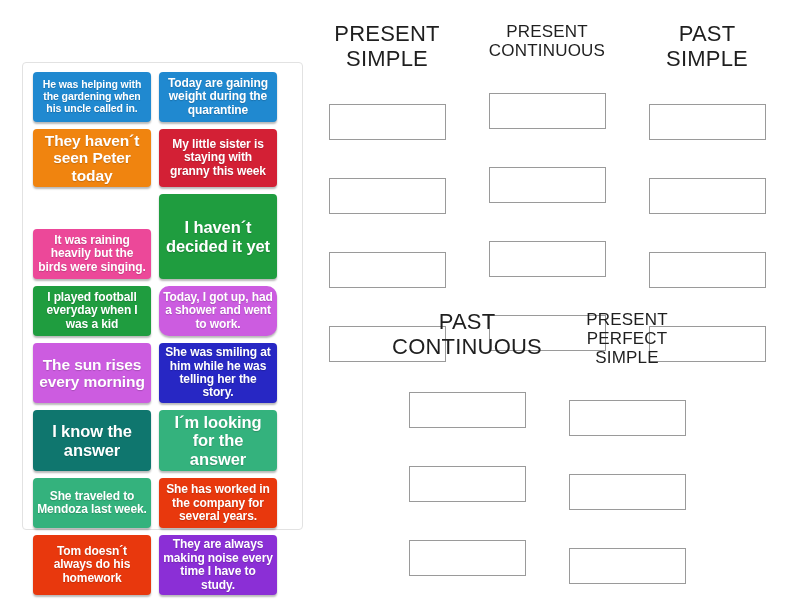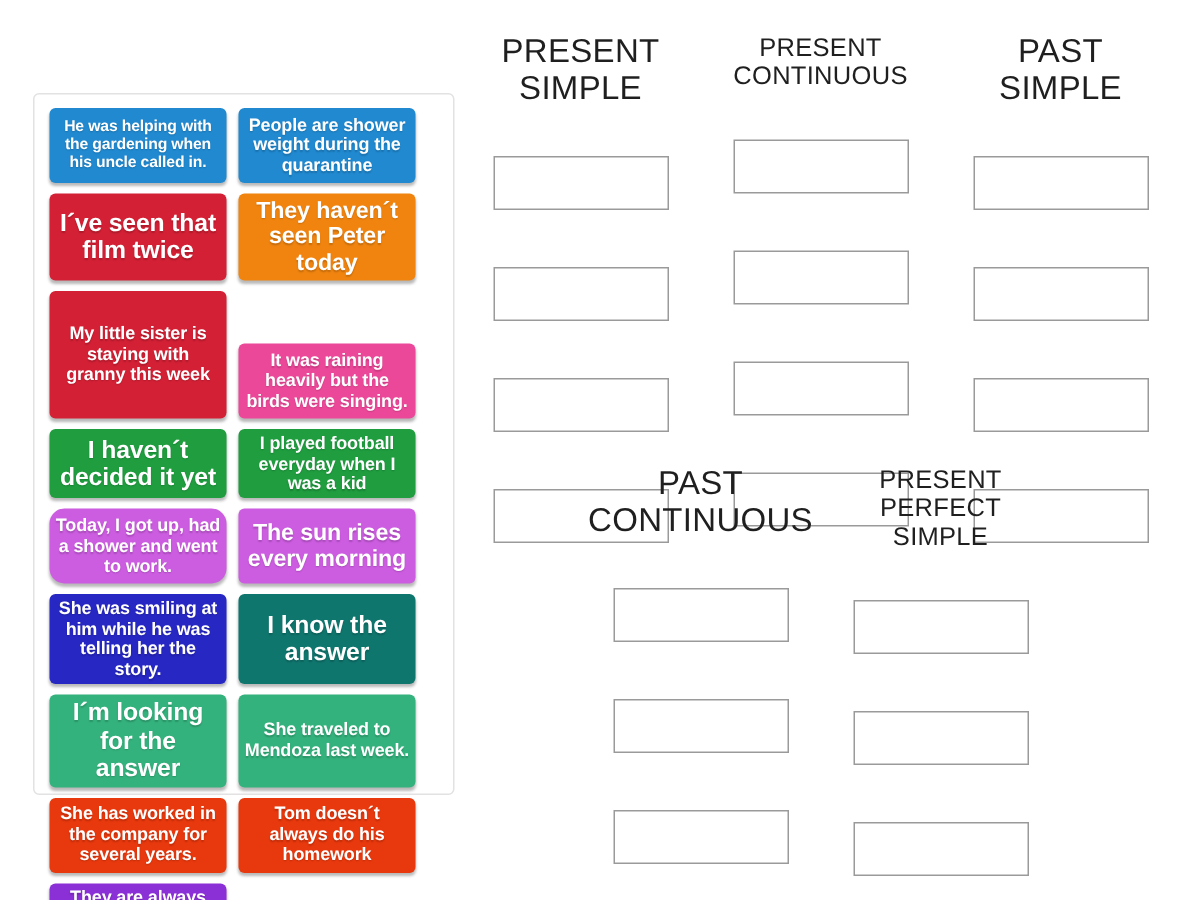--- a/index.html
+++ b/index.html
@@ -107,24 +107,21 @@
 </style>
 </head>
 <body>
 
 <div id="cards-panel">
   <div id="cards-grid">
       <div class="card s-sm h-tall" style="background: rgb(32, 137, 208);">
         <span>He was helping with the gardening when his uncle called in.</span>
       </div>
       <div class="card s-md h-tall" style="background: rgb(32, 137, 208);">
-        <span>People are shower weight during the quarantine</span>
-      </div>
-      <div class="card s-xl" style="background: rgb(211, 32, 53);">
-        <span>I´ve seen that film twice</span>
+        <span>Today are gaining weight during the quarantine</span>
       </div>
       <div class="card s-lg" style="background: rgb(240, 132, 15);">
         <span>They haven´t seen Peter today</span>
       </div>
       <div class="card s-md h-tall" style="background: rgb(211, 32, 53);">
         <span>My little sister is staying with granny this week</span>
       </div>
       <div class="card s-md h-tall" style="background: #ec4899; margin-top: 35px;">
         <span>It was raining heavily but the birds were singing.</span>
       </div>

